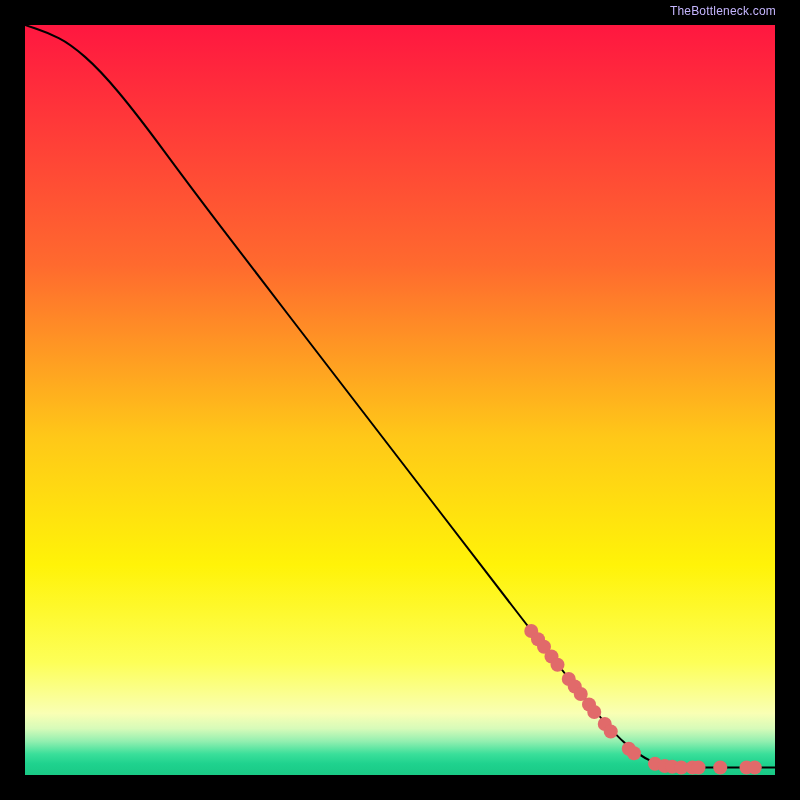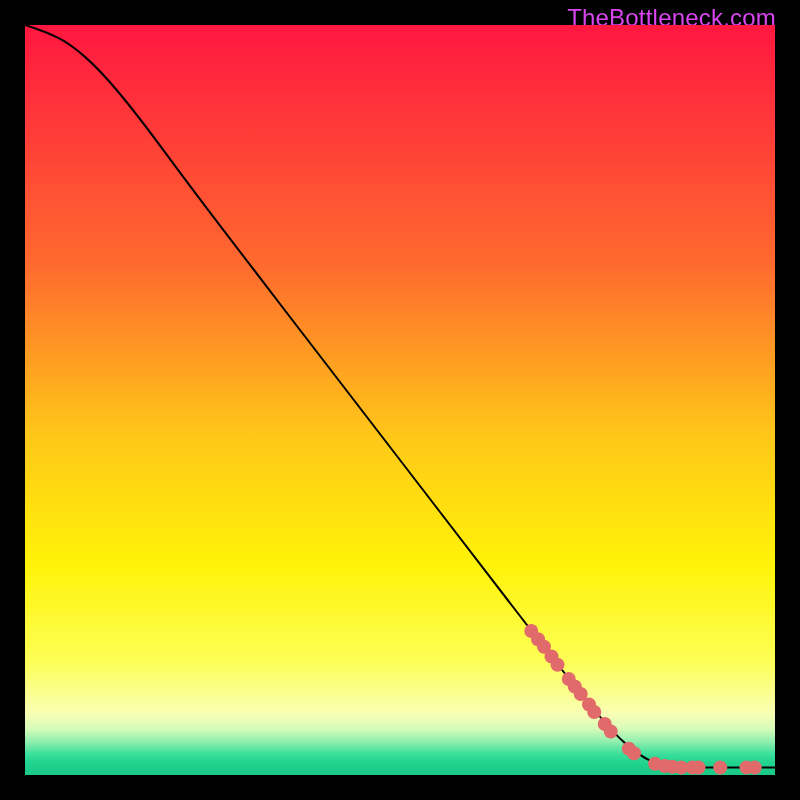--- a/index.html
+++ b/index.html
@@ -23,22 +23,22 @@
     position: absolute;
     top: 25px;
     left: 25px;
     width: 750px;
     height: 750px;
   }
   .watermark {
     position: absolute;
     top: 4px;
     right: 24px;
-    color: #d946ef;
-    font-size: 24px;
+    color: #c4b5fd;
+    font-size: 12px;
     font-weight: 500;
     letter-spacing: 0.2px;
   }
   svg { display: block; }
 </style>
 </head>
 <body>
 
 <div class="frame">
   <div class="watermark">TheBottleneck.com</div>

